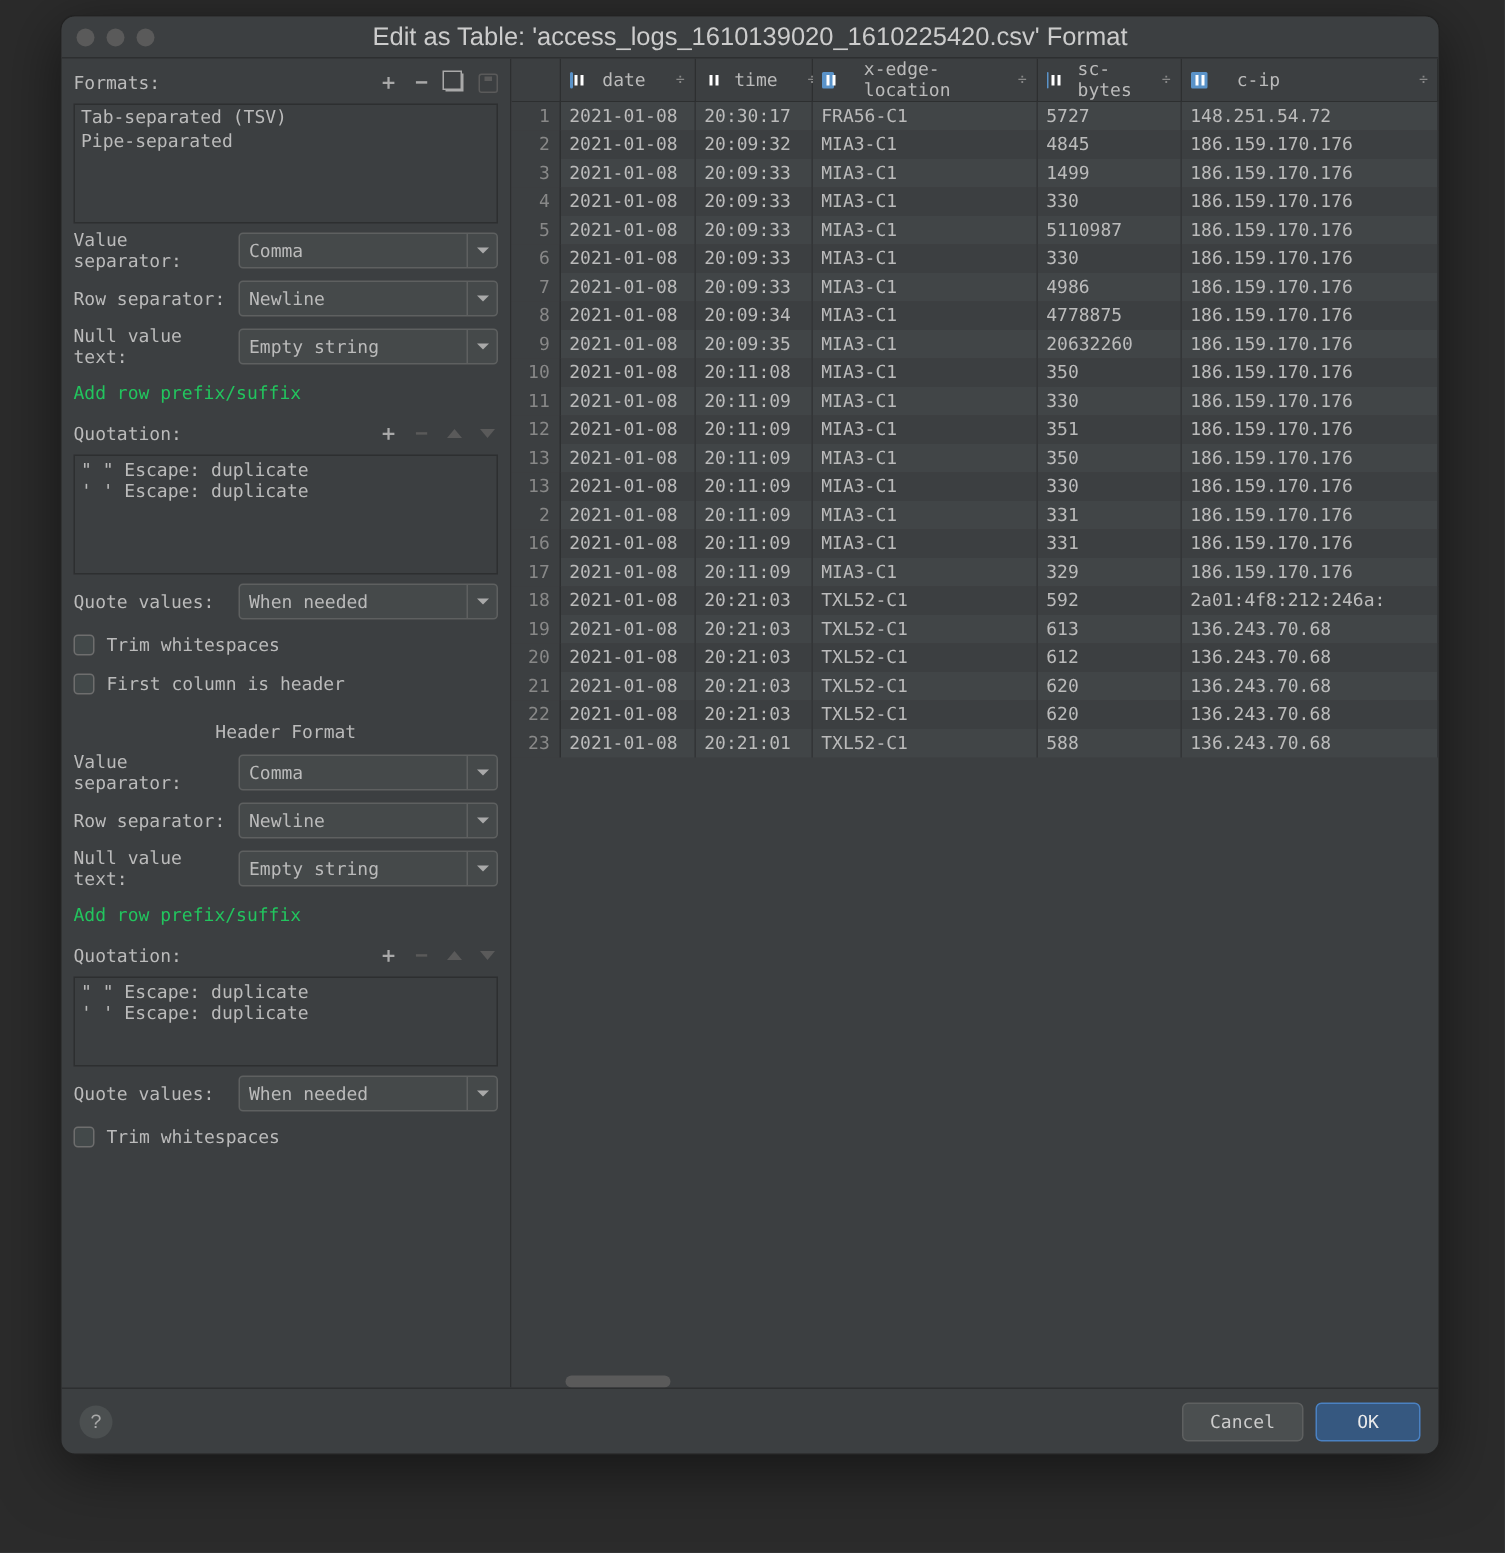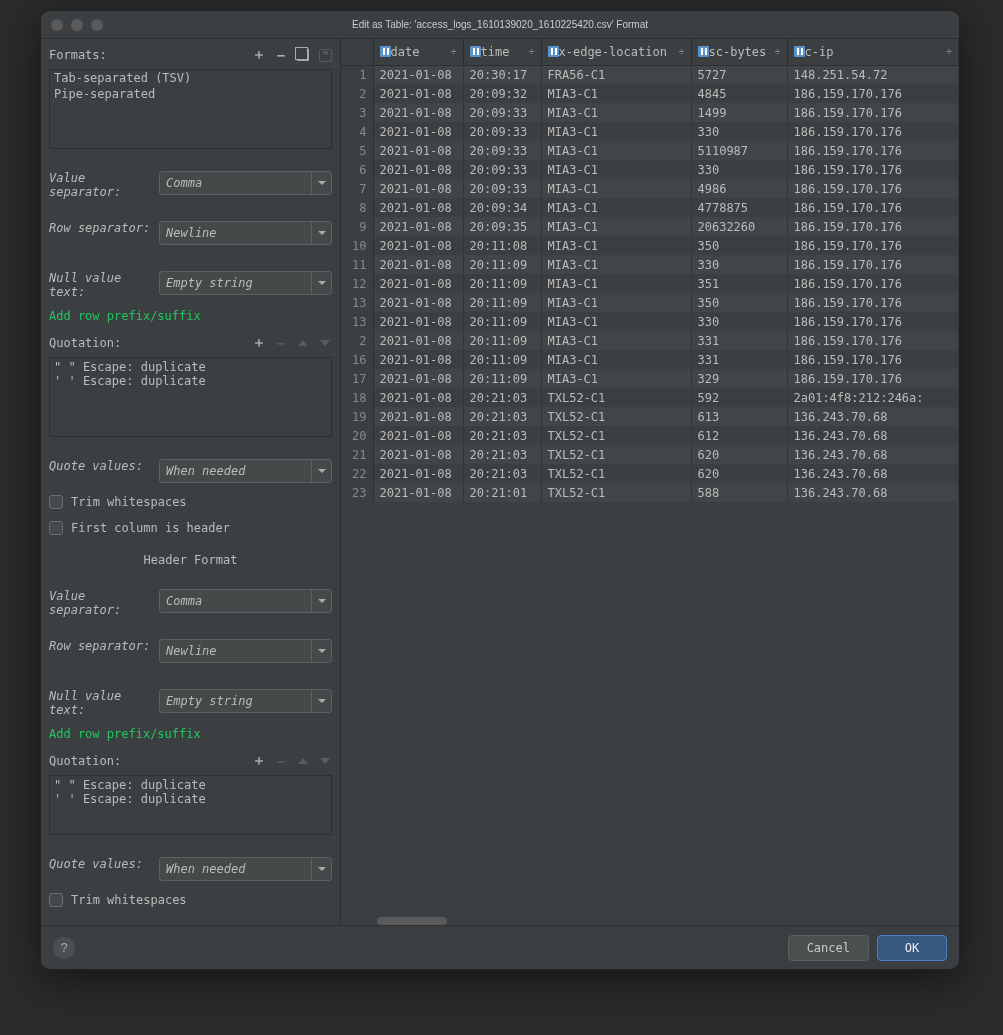--- a/index.html
+++ b/index.html
@@ -43,21 +43,21 @@
   }
   .traffic .dot {
     width: 12px; height: 12px; border-radius: 50%;
     background: #5a5a5a;
   }
   .title {
     flex: 1;
     text-align: center;
     color: #cccccc;
     font-family: -apple-system, "Helvetica Neue", sans-serif;
-    font-size: 10px;
+    font-size: 17px;
     font-weight: 500;
   }
   .content {
     flex: 1;
     display: flex;
     overflow: hidden;
   }
   .sidebar {
     width: 300px;
     border-right: 1px solid #2d2f30;
@@ -99,24 +99,23 @@
     padding: 1px 4px;
     display: flex;
     align-items: center;
   }
   .list-item.selected {
     background: #2f65ca;
     color: #fff;
   }
   .form-row {
     display: flex;
-    align-items: flex-start;
+    align-items: center;
     height: 28px;
-    margin-top: 22px;
-    font-style: italic;
+    margin-top: 4px;
   }
   .form-label {
     width: 110px;
   }
   .combo {
     flex: 1;
     height: 24px;
     background: #45494a;
     border: 1px solid #5e6060;
     border-radius: 3px;
@@ -209,21 +208,21 @@
     height: 26px;
     text-align: left;
     font-weight: normal;
     padding: 0 6px;
     color: #bbbbbb;
     position: relative;
   }
   thead th .col-head {
     display: flex;
     align-items: center;
-    gap: 0;
+    gap: 20px;
   }
   thead th .sort {
     margin-left: auto;
     color: #888;
     font-size: 10px;
   }
   .col-icon {
     display: inline-block;
     width: 11px;
     height: 11px;

